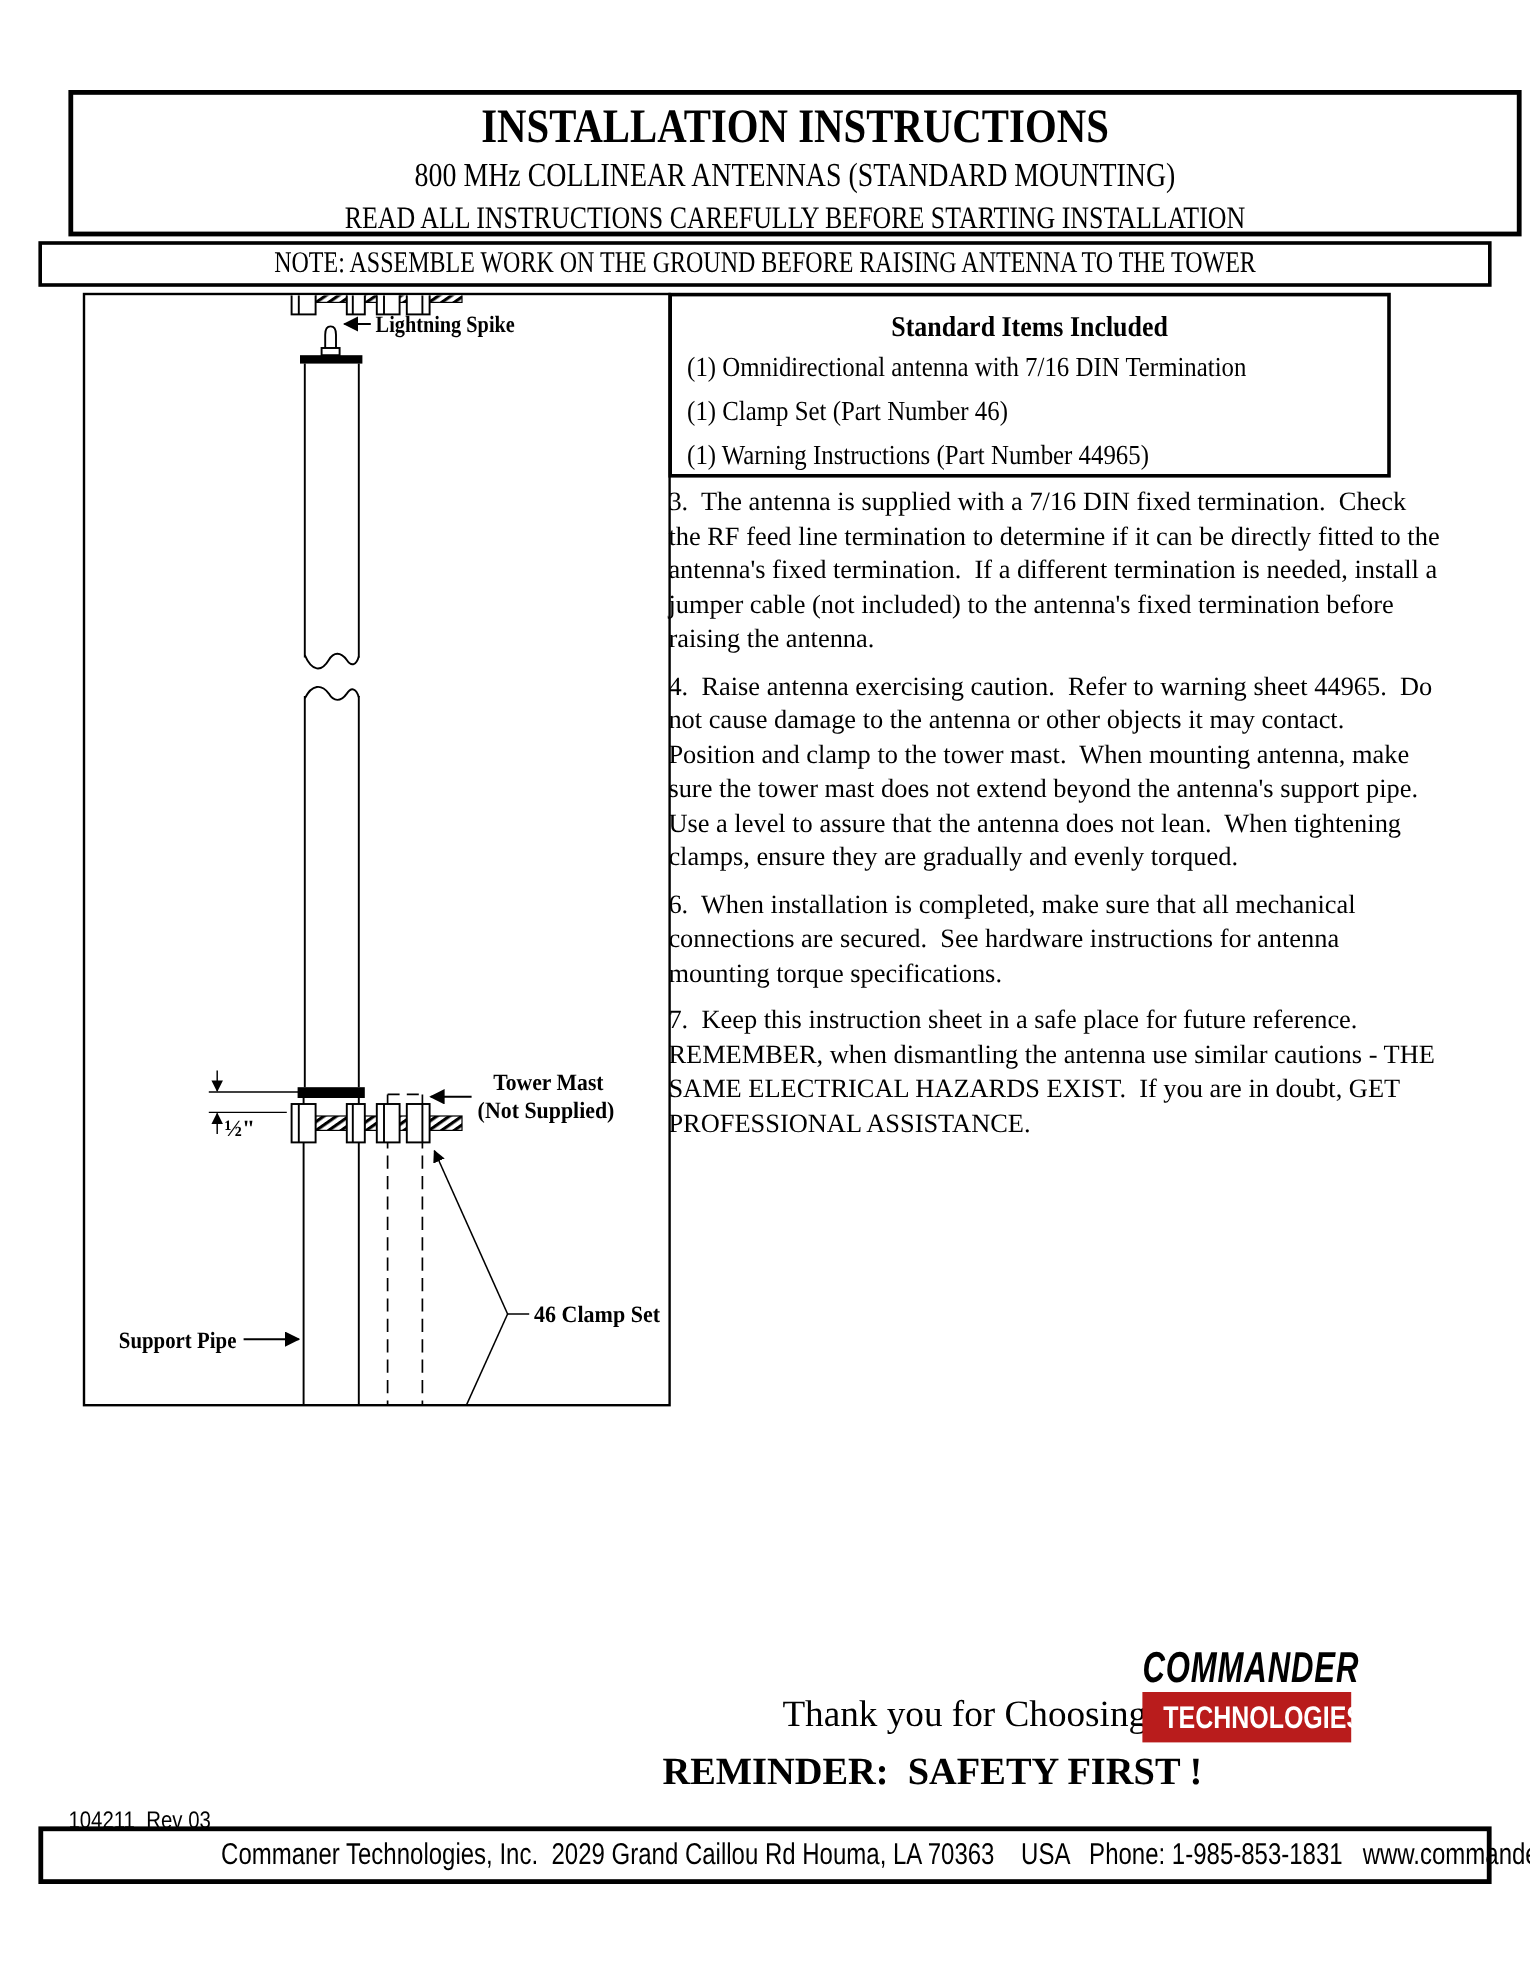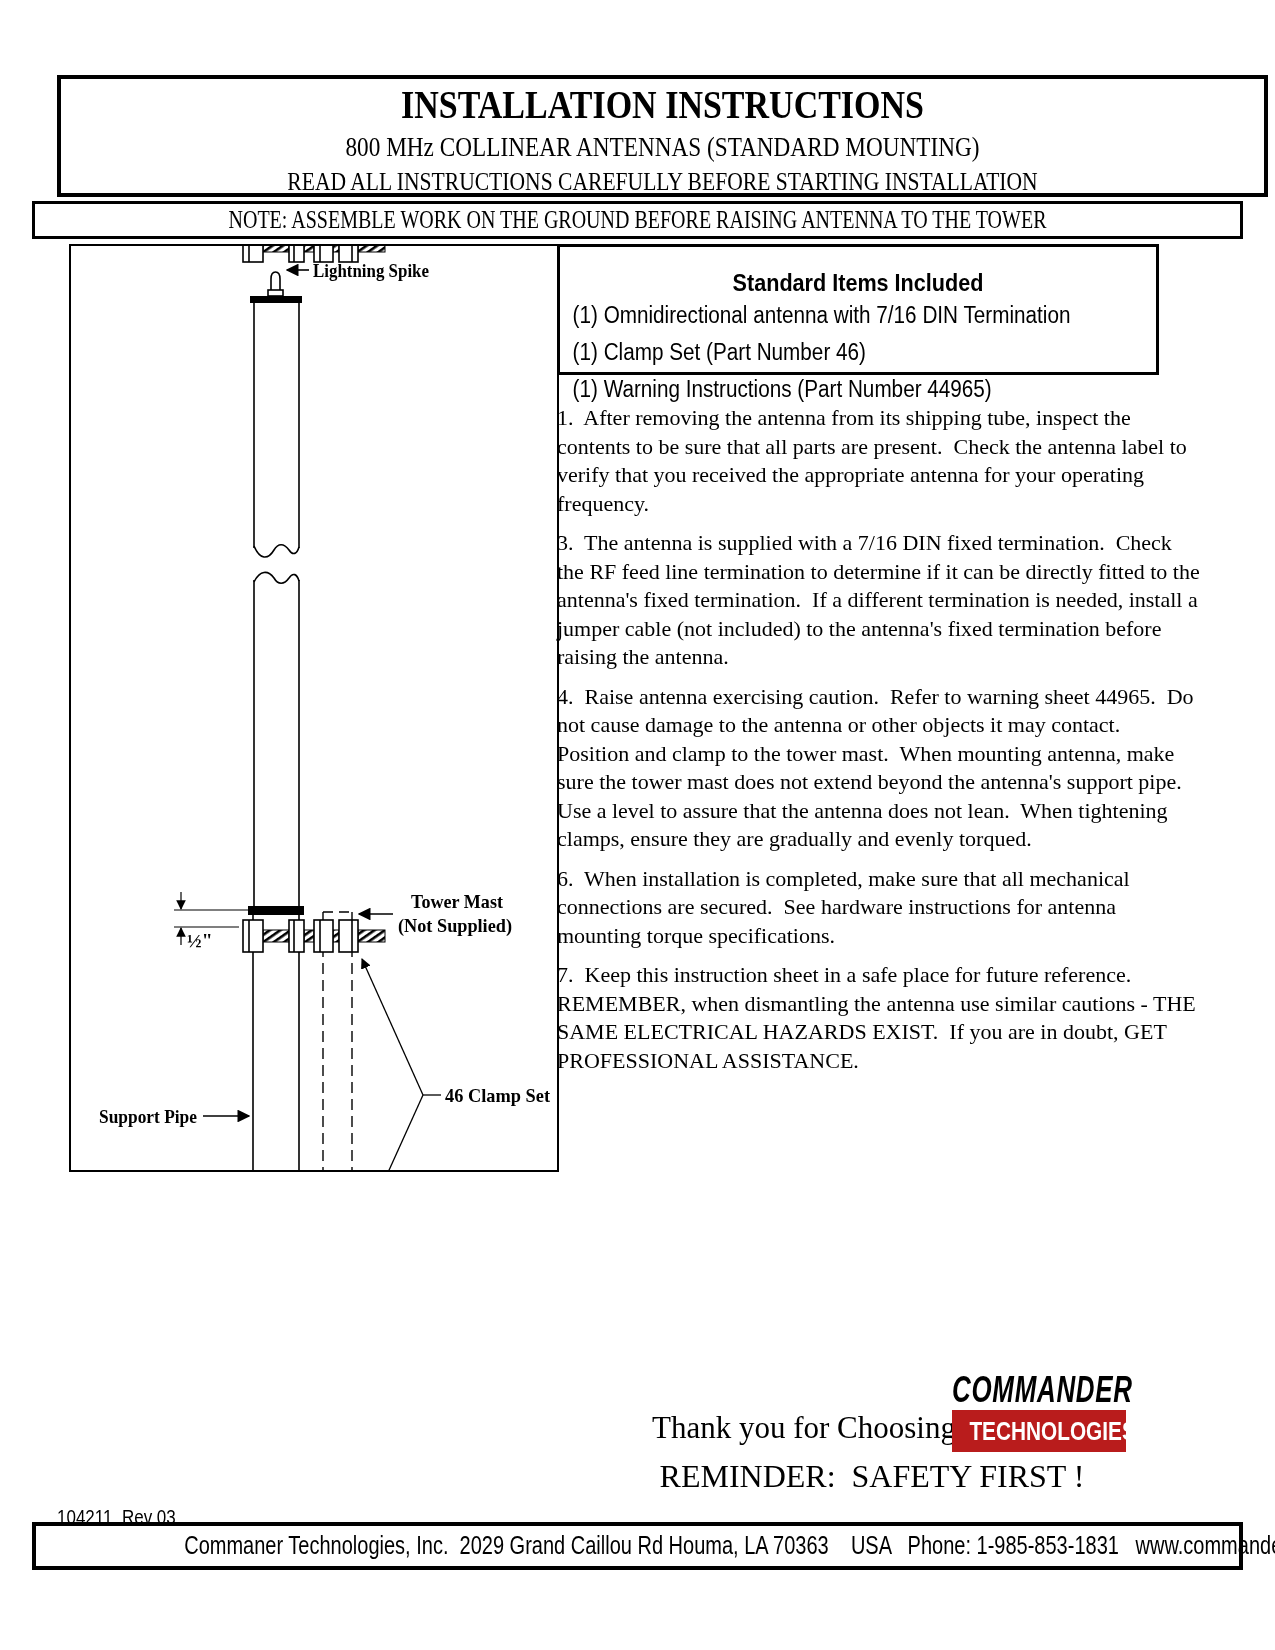--- a/index.html
+++ b/index.html
@@ -30,23 +30,23 @@
     border:2px solid #000; overflow:hidden;
   }
   svg text { font-family:"Liberation Serif", serif; font-weight:bold; font-size:19.5px; fill:#000; stroke:none; }
   .doc-number {
     left:57px; top:1506px; font-family:"Liberation Sans", sans-serif;
     font-size:20px; transform:scaleX(.85); transform-origin:left center; white-space:pre;
   }
 
   
   .items-box {
-    left:557px; top:244px; width:602px; height:131px;
-    border:3px solid #000; font-family:Liberation Sans, sans-serif;
-    padding-top:22px;
+    left:557px; top:244px; width:602px; height:154px;
+    border:3px solid #000; font-family:Liberation Serif, serif;
+    padding-top:12px;
   }
   .items-title { text-align:center; font-weight:bold; font-size:24px; line-height:28px; transform:scaleX(.9); transform-origin:center; }
   .items-list  { padding-left:14px; font-size:23px; line-height:37px; transform:scaleX(.9); transform-origin:left center; }
   .items-list div { white-space:pre; }
 
   .instructions { left:557px; top:404px; width:645px; }
   .instructions p {
     font-size:22px; line-height:28.5px; margin:0 0 11px 0; white-space:pre-wrap;
   }
 
@@ -58,22 +58,22 @@
     transform:scaleX(.72); transform-origin:left center; white-space:pre;
   }
   .logo-bar {
     margin-top:2px; width:174px; height:42px; background:#b91c1c;
     text-align:center;
   }
   .logo-bar div {
     color:#fff; font-family:"Liberation Sans", sans-serif; font-weight:bold;
     font-size:26px; line-height:42px; transform:scaleX(.8); transform-origin:center; white-space:pre;
   }
-  .reminder { left:552px; top:1458px; width:640px; text-align:center;
-    font-size:32px; font-weight:normal; white-space:pre; }
+  .reminder { left:552px; top:1458px; width:640px; 
+    font-size:32px; font-weight:bold; white-space:pre; }
 
   
   .footer-box {
     left:32px; top:1522px; width:1211px; height:48px;
     border:4px solid #000; text-align:center;
   }
   .footer-box span {
     display:inline-block; font-family:"Liberation Sans", sans-serif;
     font-size:25px; line-height:38px; transform:scaleX(.8); transform-origin:center; white-space:pre;
   }
@@ -211,21 +211,20 @@
   <div class="abs items-box">
     <div class="items-title">Standard Items Included</div>
     <div class="items-list">
       <div>(1) Omnidirectional antenna with 7/16 DIN Termination</div>
       <div>(1) Clamp Set (Part Number 46)</div>
       <div>(1) Warning Instructions (Part Number 44965)</div>
     </div>
   </div>
 
   <div class="abs instructions">
-    <p>1.  After removing the antenna from its shipping tube, inspect the contents to be sure that all parts are present.  Check the antenna label to verify that you received the appropriate antenna for your operating frequency.</p>
     <p>3.  The antenna is supplied with a 7/16 DIN fixed termination.  Check the RF feed line termination to determine if it can be directly fitted to the antenna's fixed termination.  If a different termination is needed, install a jumper cable (not included) to the antenna's fixed termination before raising the antenna.</p>
     <p>4.  Raise antenna exercising caution.  Refer to warning sheet 44965.  Do not cause damage to the antenna or other objects it may contact.  Position and clamp to the tower mast.  When mounting antenna, make sure the tower mast does not extend beyond the antenna's support pipe.  Use a level to assure that the antenna does not lean.  When tightening clamps, ensure they are gradually and evenly torqued.</p>
     <p>6.  When installation is completed, make sure that all mechanical connections are secured.  See hardware instructions for antenna mounting torque specifications.</p>
     <p>7.  Keep this instruction sheet in a safe place for future reference.  REMEMBER, when dismantling the antenna use similar cautions - THE SAME ELECTRICAL HAZARDS EXIST.  If you are in doubt, GET PROFESSIONAL ASSISTANCE.</p>
   </div>
 
   <div class="abs thanks">Thank you for Choosing</div>
   <div class="abs logo">
     <div class="logo-top">COMMANDER</div>
     <div class="logo-bar">

